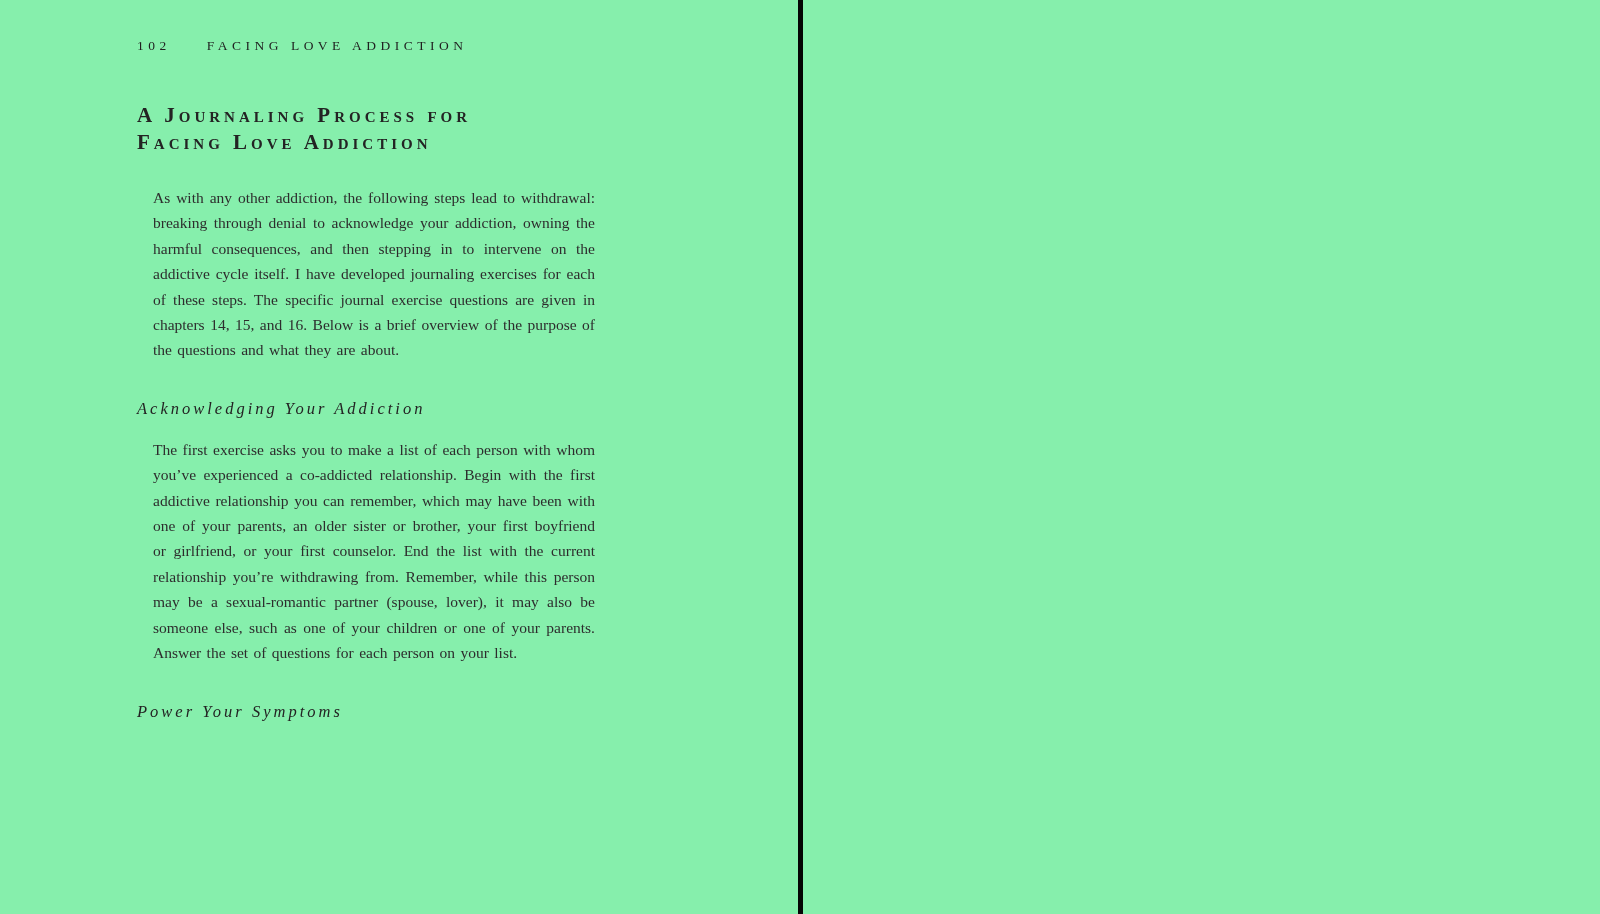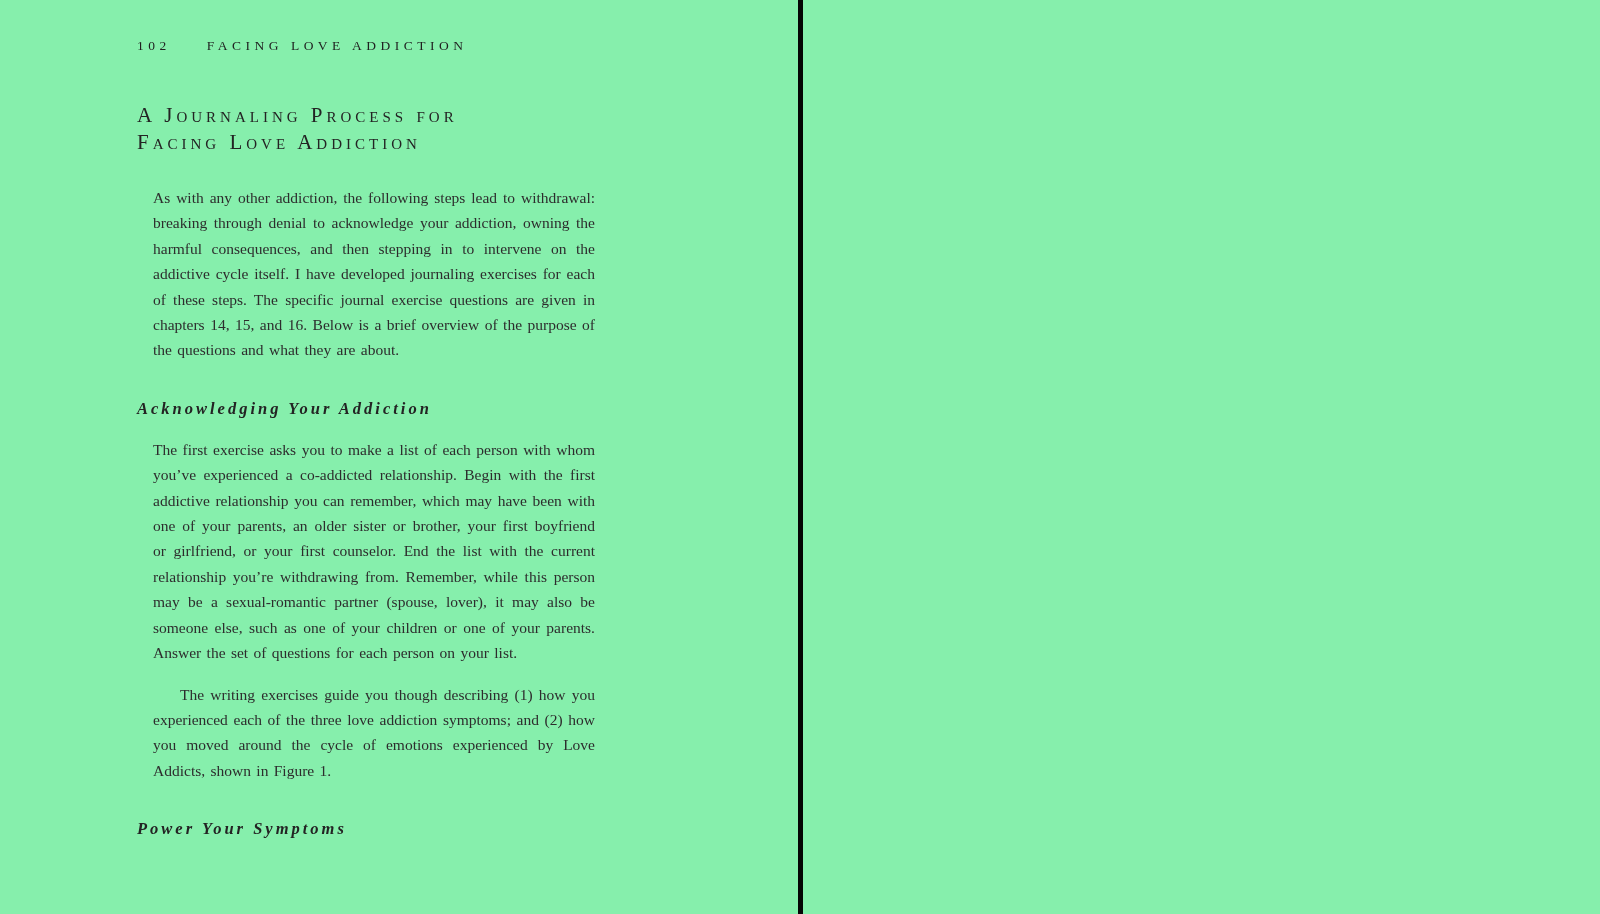--- a/index.html
+++ b/index.html
@@ -54,24 +54,24 @@
   .chapter-heading {
     font-size: 21px;
     font-weight: normal;
     font-variant: small-caps;
     letter-spacing: 4px;
     line-height: 27px;
     color: #232323;
     margin: 0 0 29px 0;
     text-align: left;
   }
-  .chapter-heading span { display: block; }
+  .chapter-heading span { display: block; font-weight: bold; }
   .section-heading {
     font-size: 16.5px;
-    font-weight: bold;
+    font-weight: normal;
     font-style: italic;
     letter-spacing: 3px;
     line-height: 25px;
     color: #232323;
     margin: 33px 0 2px 0;
     text-align: left;
   }
   p.body {
     font-size: 15.5px;
     line-height: 25.4px;
@@ -91,21 +91,20 @@
       <span>FACING LOVE ADDICTION</span>
     </header>
     <div class="column col-left">
       <h1 class="chapter-heading">
         <span>A Journaling Process for</span>
         <span>Facing Love Addiction</span>
       </h1>
       <p class="body">As with any other addiction, the following steps lead to withdrawal: breaking through denial to acknowledge your addiction, owning the harmful consequences, and then stepping in to intervene on the addictive cycle itself. I have developed journaling exercises for each of these steps. The specific journal exercise questions are given in chapters 14, 15, and 16. Below is a brief overview of the purpose of the questions and what they are about.</p>
       <h2 class="section-heading">Acknowledging Your Addiction</h2>
       <p class="body">The first exercise asks you to make a list of each person with whom you’ve experienced a co-addicted relationship. Begin with the first addictive relationship you can remember, which may have been with one of your parents, an older sister or brother, your first boyfriend or girlfriend, or your first counselor. End the list with the current relationship you’re withdrawing from. Remember, while this person may be a sexual-romantic partner (spouse, lover), it may also be someone else, such as one of your children or one of your parents. Answer the set of questions for each person on your list.</p>
-      <p class="body indent">The writing exercises guide you though describing (1) how you experienced each of the three love addiction symptoms; and (2) how you moved around the cycle of emotions experienced by Love Addicts, shown in Figure 1.</p>
       <h2 class="section-heading">Power Your Symptoms</h2>
     </div>
   </section>
 
   <div class="gutter"></div>
 
   <section class="page page-right">
     
     
   </section>

